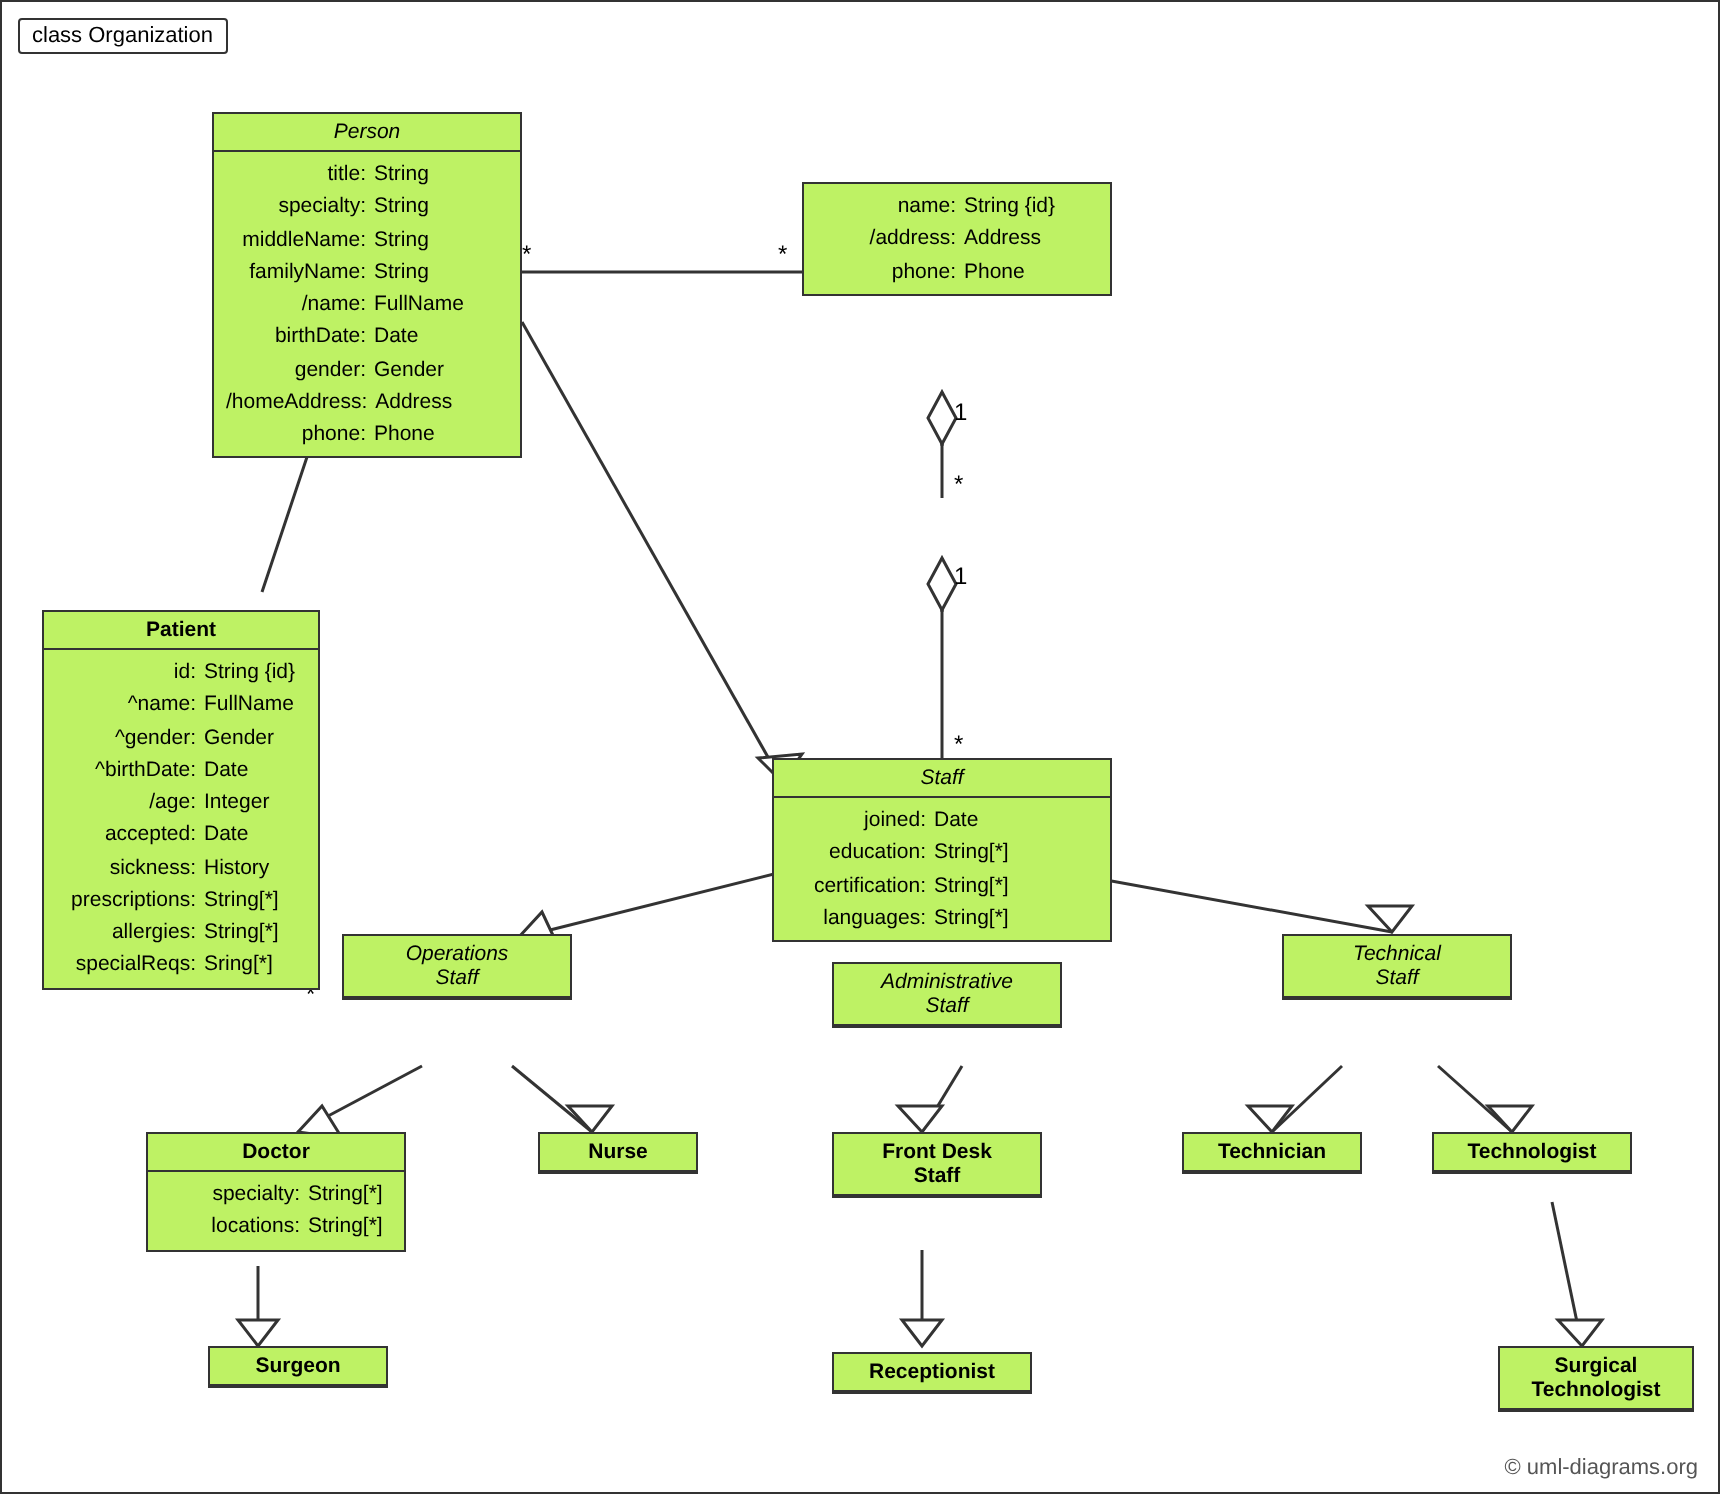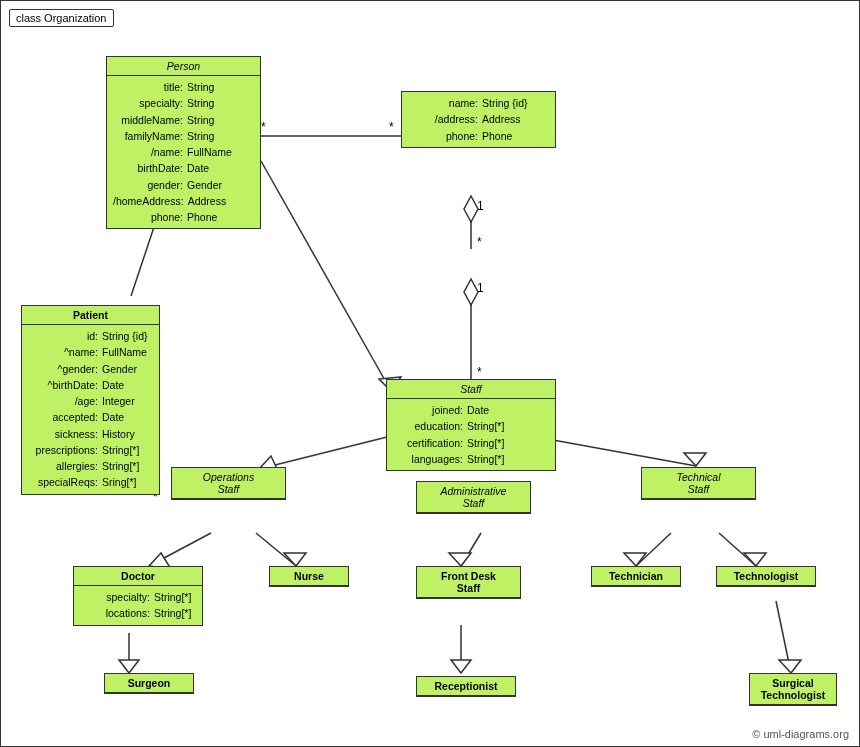--- a/index.html
+++ b/index.html
@@ -325,18 +325,18 @@
   </div>
 
   <div class="uml-class" style="left:82px; top:672px; width:90px;margin-left:21px;">
     <div class="class-header bold">Surgeon</div>
   </div>
 
   <div class="uml-class" style="left:415px; top:675px; width:100px;">
     <div class="class-header bold">Receptionist</div>
   </div>
 
-  <div class="uml-class" style="left:748px; top:672px; width:88px; text-align:center;">
+  <div class="uml-class" style="left:748px; top:672px; width:98px; text-align:center;">
     <div class="class-header bold">Surgical<br>Technologist</div>
   </div>
 
   <div class="copyright">© uml-diagrams.org</div>
 </div>
 
 </body></html>

